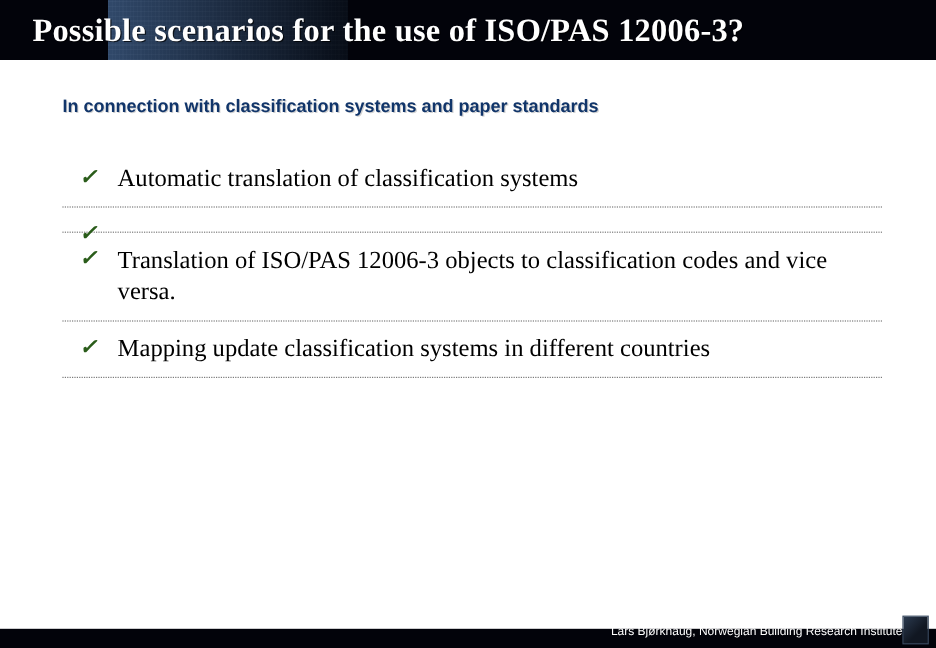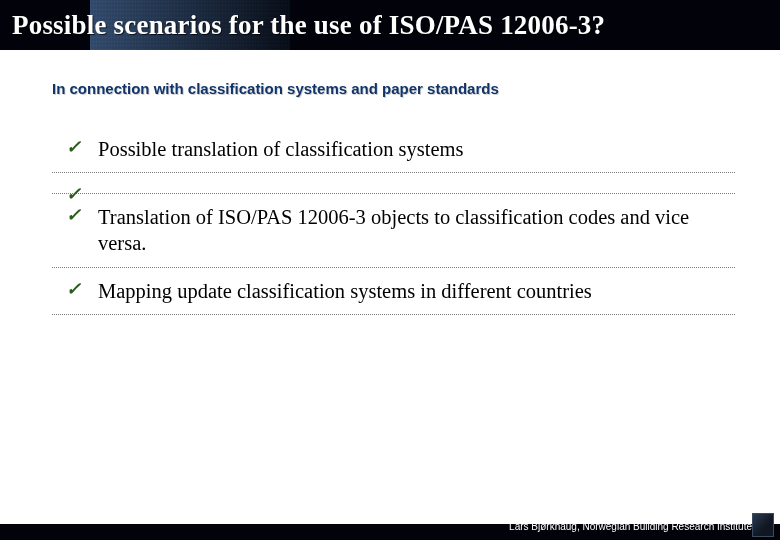--- a/index.html
+++ b/index.html
@@ -1,19 +1,19 @@
 <!DOCTYPE html>
 <html><head>
 <meta charset="utf-8">
 <style>
   * { margin: 0; padding: 0; box-sizing: border-box; }
   html, body { width: 780px; height: 540px; font-family: Georgia, 'Times New Roman', serif; background: #fff; overflow: hidden; }
   .slide { position: relative; width: 780px; height: 540px; background: #fff; }
 
-  .title-bar { position: absolute; left: 0; top: 0; width: 780px; height: 50px; background: #02030a; display: flex; align-items: center; }
+  .title-bar { position: absolute; left: 0; top: 0; width: 780px; height: 50px; background: #02030a; display: flex; align-items: center; padding-left: 15px; }
   .title-bar::before {
     content: ""; position: absolute; left: 90px; top: 0; width: 200px; height: 50px;
     background:
       linear-gradient(90deg, rgba(60,90,130,0.8), rgba(8,14,24,0.9)),
       repeating-linear-gradient(0deg, rgba(255,255,255,0.12) 0 1px, transparent 1px 4px),
       repeating-linear-gradient(90deg, rgba(255,255,255,0.08) 0 1px, transparent 1px 3px);
   }
   .title-text {
     position: relative; z-index: 2;
     font-family: Georgia, 'Times New Roman', serif;
@@ -68,21 +68,21 @@
   <div class="title-bar">
     <div class="title-text">Possible scenarios for the use of ISO/PAS 12006-3?</div>
   </div>
 
   <div class="content">
     <div class="subtitle">In connection with classification systems and paper standards</div>
 
     <ul class="bullets">
       <li>
         <span class="check">✓</span>
-        <span>Possible translation of classification systems</span>
+        <span>Automatic translation of classification systems</span>
       </li>
       <li>
         <span class="check">✓</span>
       </li>
       <li>
         <span class="check">✓</span>
         <span>Translation of ISO/PAS 12006-3 objects to classification codes and vice versa.</span>
       </li>
       <li>
         <span class="check">✓</span>

